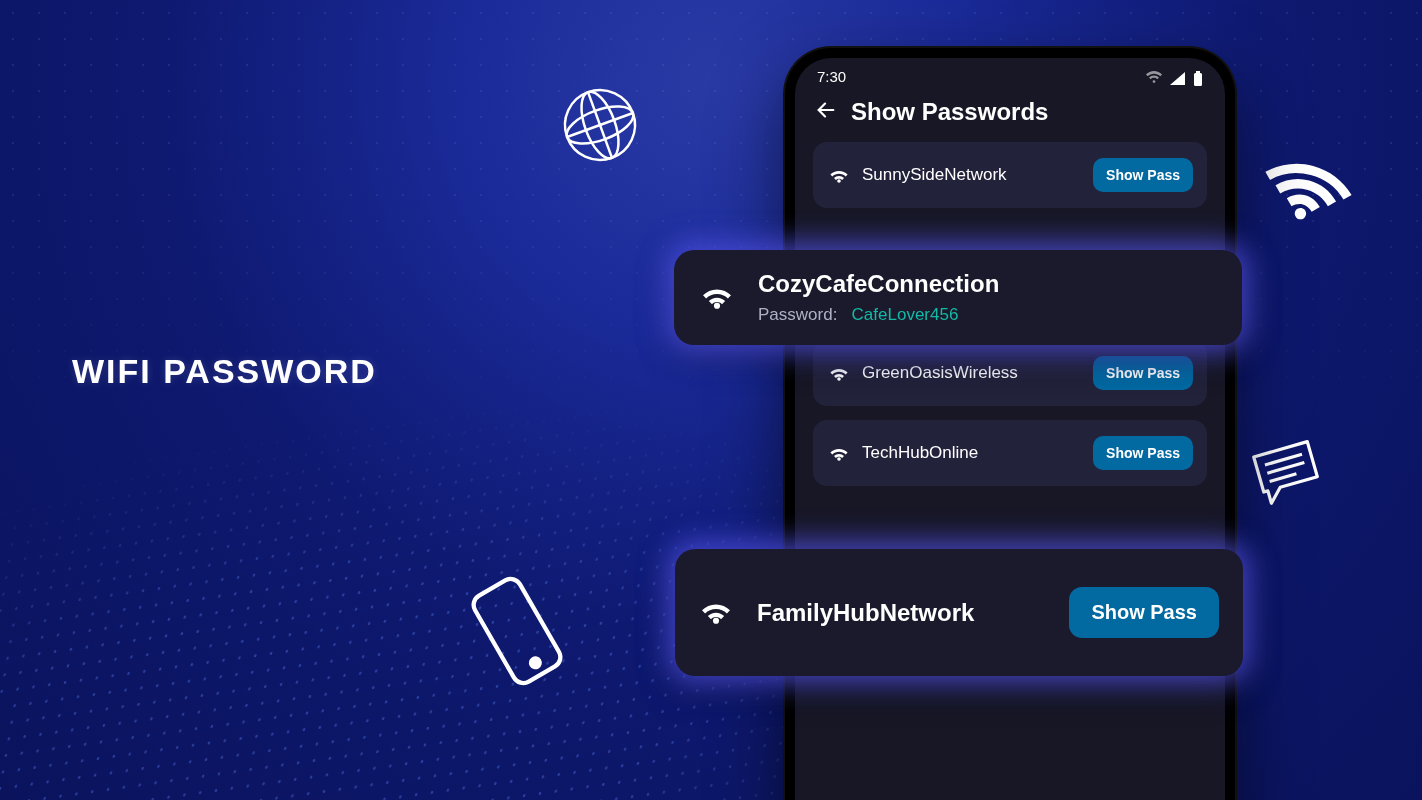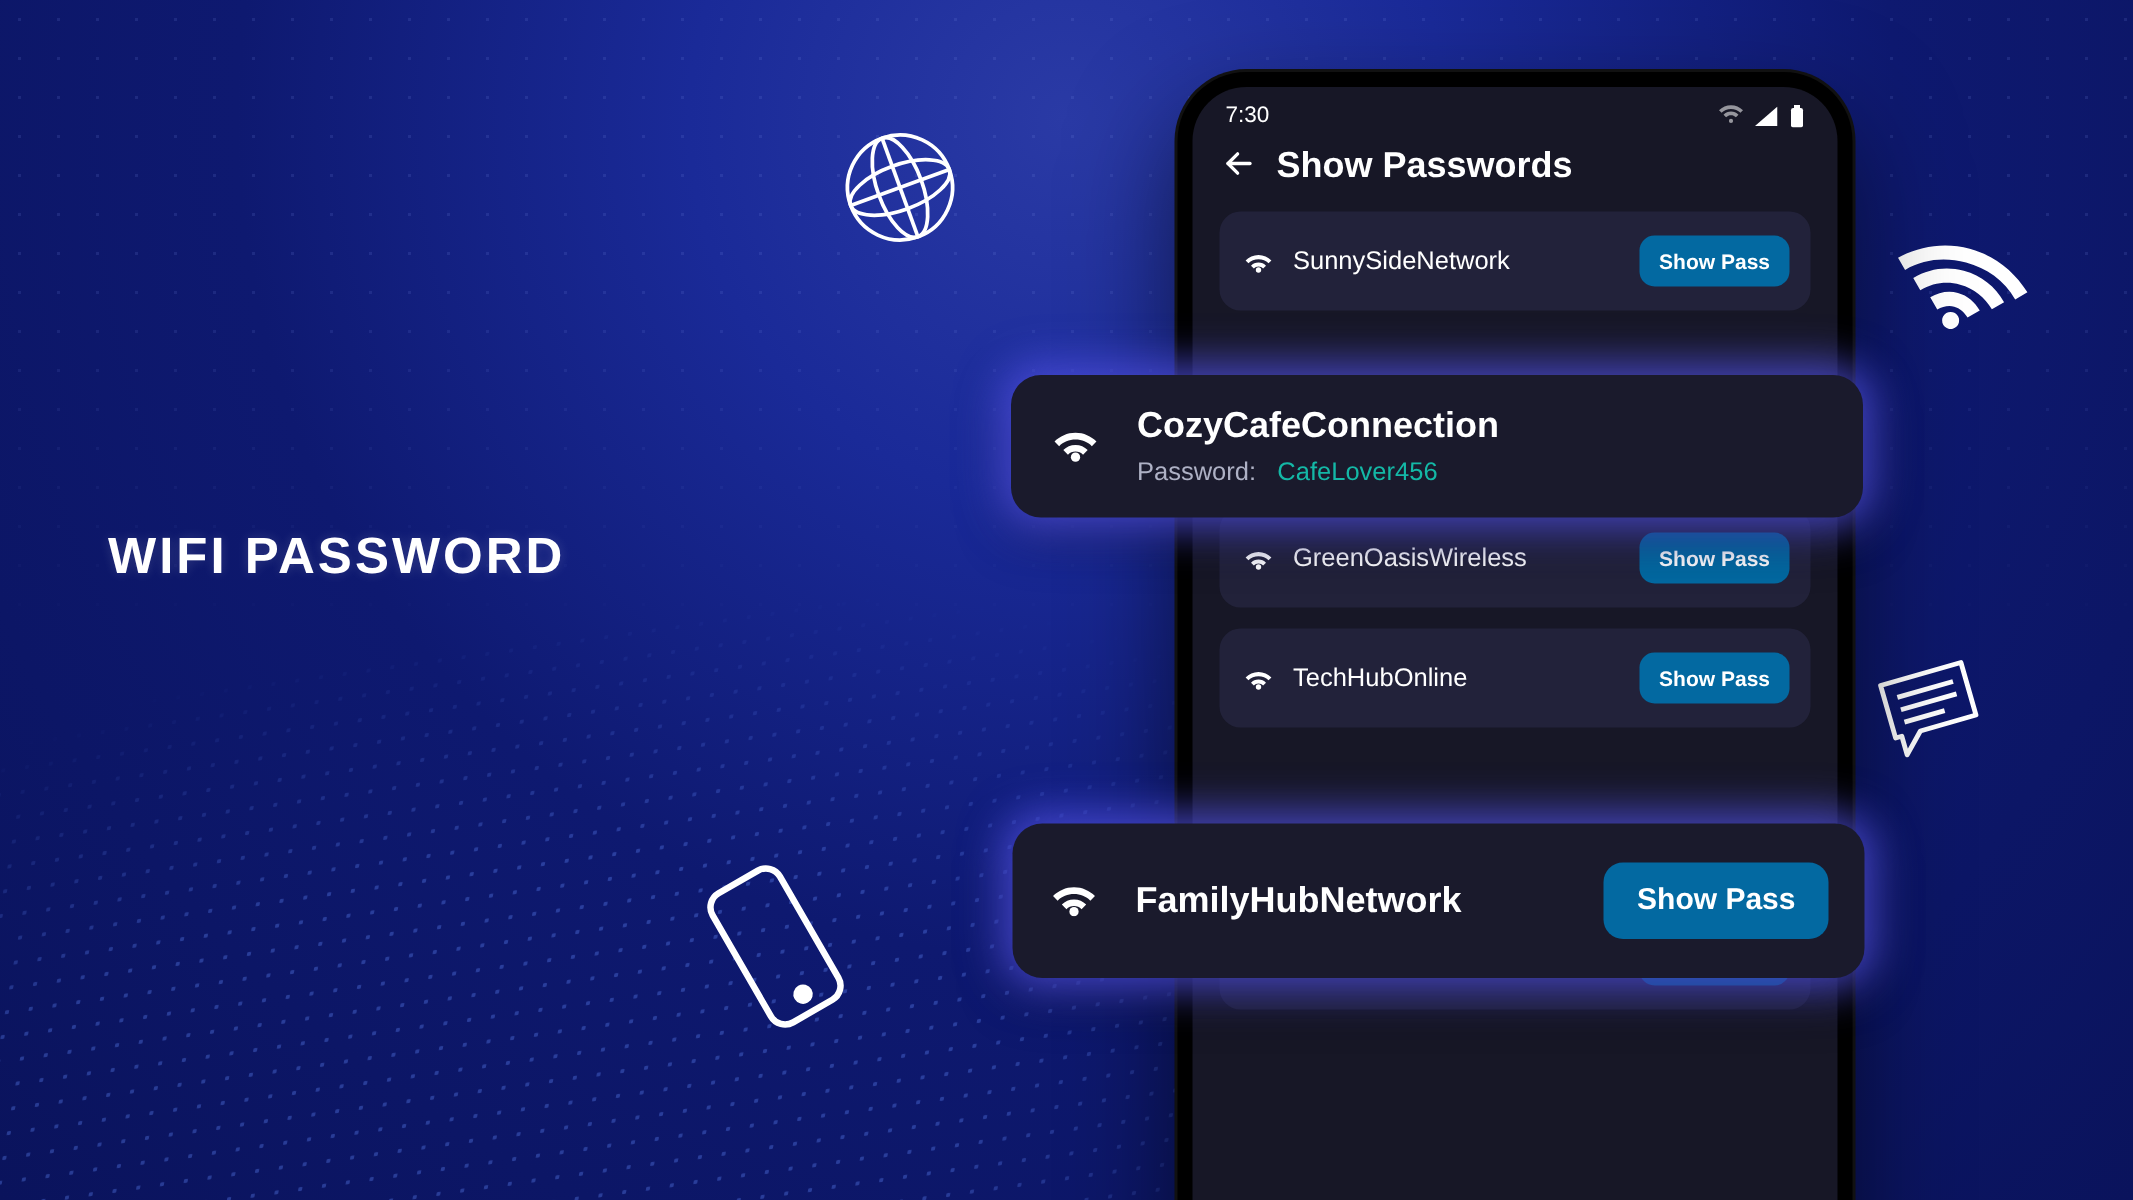--- a/index.html
+++ b/index.html
@@ -137,21 +137,21 @@
     width: 568px; box-sizing:border-box;
     padding:20px 26px 20px 26px;
   }
   .card-expanded .net-text .name{ font-size:24px; font-weight:600;}
   .card-expanded .net-text .pw{ font-size:17px; margin-top:7px; color:#aeb1c5;}
   .card-expanded .net-text .pw span.val{ color:#14b8a6; font-weight:500;}
 
   .card-family{
     left: 675px; top: 549px;
     width: 568px; box-sizing:border-box;
-    padding:26px 24px;
+    padding:38px 24px;
   }
   .card-family .name{ font-size:24px; font-weight:700; flex:1;}
   .card-family .show-btn{
     font-size:20px; padding:14px 22px; border-radius:13px;
   }
 </style>
 </head>
 <body>
 
 <div class="bg">

